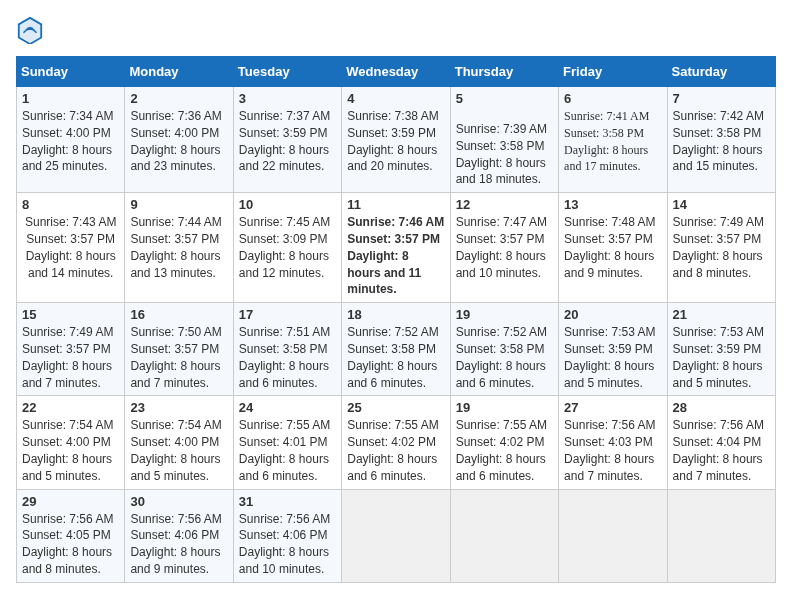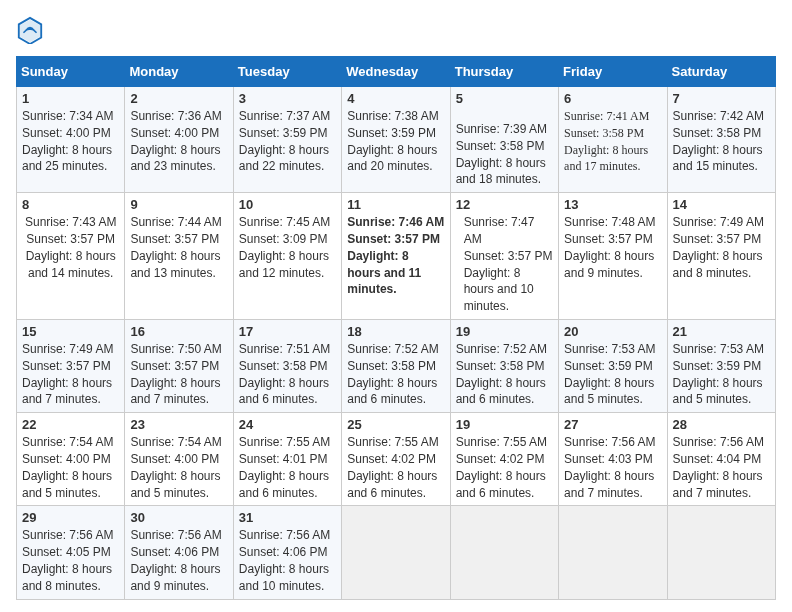--- a/index.html
+++ b/index.html
@@ -187,21 +187,21 @@
 Daylight: 8 hours and 12 minutes.</div>
         </td>
         <td>
           <span class="day-num">11</span>
           <div class="day-info" style="white-space: pre-wrap; font-weight: bold;">Sunrise: 7:46 AM
 Sunset: 3:57 PM
 Daylight: 8 hours and 11 minutes.</div>
         </td>
         <td>
           <span class="day-num">12</span>
-          <div class="day-info" style="white-space: pre-wrap; margin-left: 8px;">Sunrise: 7:47 AM
+          <div class="day-info" style="white-space: pre-wrap;">Sunrise: 7:47 AM
 Sunset: 3:57 PM
 Daylight: 8 hours and 10 minutes.</div>
         </td>
         <td>
           <span class="day-num">13</span>
           <div class="day-info" style="white-space: pre-wrap;">Sunrise: 7:48 AM
 Sunset: 3:57 PM
 Daylight: 8 hours and 9 minutes.</div>
         </td>
         <td>

